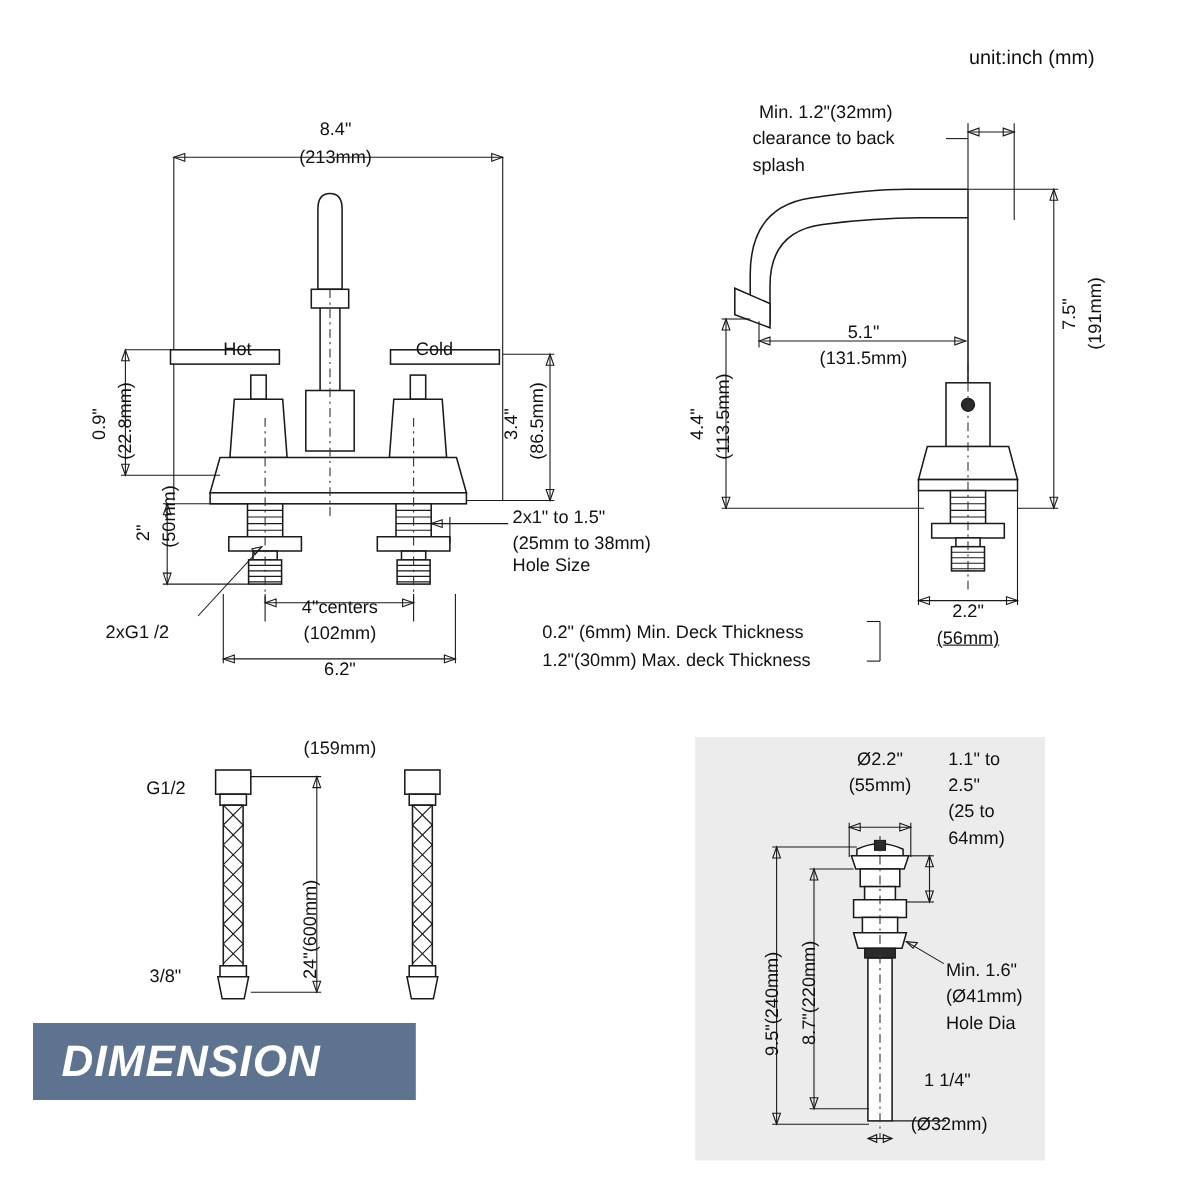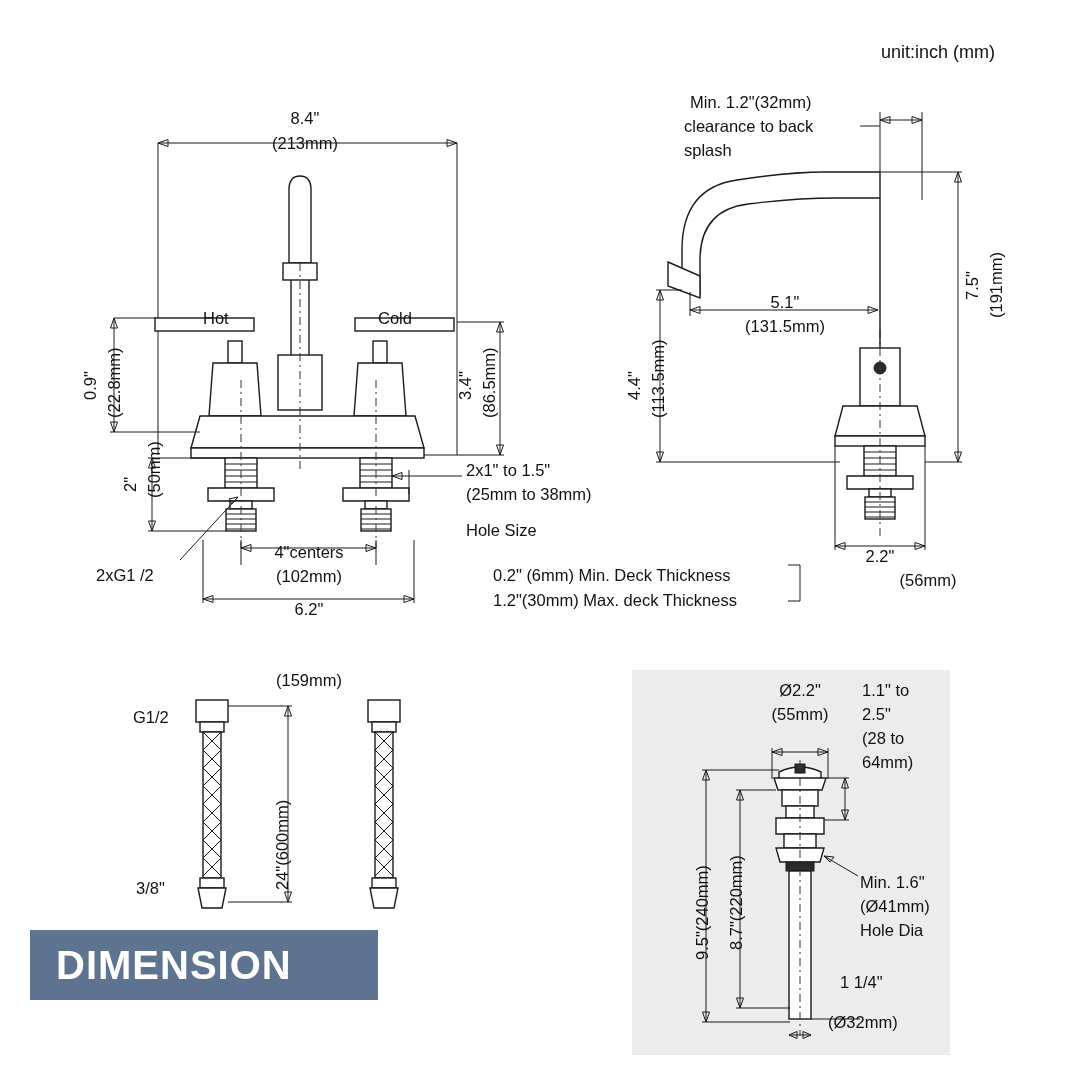--- a/index.html
+++ b/index.html
@@ -43,20 +43,21 @@
     background: #5d7390;
     display: flex;
     align-items: center;
   }
   .banner span {
     color: #ffffff;
     font-size: 40px;
     font-weight: bold;
     letter-spacing: 1px;
     padding-left: 26px;
+    font-style: italic;
   }
   .greybox {
     position: absolute;
     left: 632px;
     top: 670px;
     width: 318px;
     height: 385px;
     background: #ececec;
   }
   .unit {
@@ -167,21 +168,21 @@
   <div class="lbl rot" style="left:104px; top:418px;">(22.8mm)</div>
 
   <div class="lbl rot" style="left:455px; top:400px;">3.4"</div>
   <div class="lbl rot" style="left:479px; top:418px;">(86.5mm)</div>
 
   <div class="lbl rot" style="left:120px; top:492px;">2"</div>
   <div class="lbl rot" style="left:144px; top:498px;">(50mm)</div>
 
   <div class="lbl" style="left:466px; top:460px;">2x1" to 1.5"</div>
   <div class="lbl" style="left:466px; top:484px;">(25mm to 38mm)</div>
-  <div class="lbl" style="left:466px; top:520px;">Hole Size</div>
+  <div class="lbl" style="left:466px; top:504px;">Hole Size</div>
 
   <div class="lbl" style="left:96px; top:565px;">2xG1 /2</div>
 
   <div class="lbl c" style="left:228px; top:542px; width:162px;">4"centers</div>
   <div class="lbl c" style="left:228px; top:566px; width:162px;">(102mm)</div>
 
   <div class="lbl c" style="left:228px; top:599px; width:162px;">6.2"</div>
   <div class="lbl c" style="left:228px; top:623px; width:162px;margin-top:47px;">(159mm)</div>
 
   <div class="lbl" style="left:493px; top:565px;">0.2" (6mm) Min. Deck Thickness</div>
@@ -249,21 +250,21 @@
   <div class="lbl c" style="left:690px; top:292px; width:190px;">5.1"</div>
   <div class="lbl c" style="left:690px; top:316px; width:190px;">(131.5mm)</div>
 
   <div class="lbl rot" style="left:624px; top:400px;">4.4"</div>
   <div class="lbl rot" style="left:648px; top:418px;">(113.5mm)</div>
 
   <div class="lbl rot" style="left:962px; top:300px;">7.5"</div>
   <div class="lbl rot" style="left:986px; top:318px;">(191mm)</div>
 
   <div class="lbl c" style="left:800px; top:546px; width:160px;">2.2"</div>
-  <div class="lbl c" style="left:848px; top:570px; width:160px;">(56mm)</div>
+  <div class="lbl c" style="left:800px; top:570px; width:160px;text-decoration:underline;">(56mm)</div>
 </div>
 
 <div>
   <svg style="left:0; top:0; width:1080px; height:1080px;">
 
     <rect class="shape-fill" x="196" y="700" width="32" height="22"></rect>
     <rect class="shape-fill" x="200" y="722" width="24" height="10"></rect>
     <rect class="shape-fill" x="203" y="732" width="18" height="146"></rect>
     <g class="shape-thin">
       <path d="M203,732 L221,750 M203,750 L221,768 M203,768 L221,786 M203,786 L221,804 M203,804 L221,822 M203,822 L221,840 M203,840 L221,858 M203,858 L221,876"></path>
@@ -344,21 +345,21 @@
     <path class="dimline" d="M789,1035 l8,-3.5 l0,7 Z" fill="#1a1a1a"></path>
     <path class="dimline" d="M811,1035 l-8,-3.5 l0,7 Z" fill="#1a1a1a"></path>
     <line class="dimline" x1="811" y1="1019" x2="860" y2="1019"></line>
   </svg>
 
   <div class="lbl c" style="left:740px; top:680px; width:120px;">Ø2.2"</div>
   <div class="lbl c" style="left:740px; top:704px; width:120px;">(55mm)</div>
 
   <div class="lbl" style="left:862px; top:680px;">1.1" to</div>
   <div class="lbl" style="left:862px; top:704px;">2.5"</div>
-  <div class="lbl" style="left:862px; top:728px;">(28 to</div>
+  <div class="lbl" style="left:862px; top:728px;">(25 to</div>
   <div class="lbl" style="left:862px; top:752px;">64mm)</div>
 
   <div class="lbl rot" style="left:692px; top:960px;">9.5"(240mm)</div>
   <div class="lbl rot" style="left:726px; top:950px;">8.7"(220mm)</div>
 
   <div class="lbl" style="left:860px; top:872px;">Min. 1.6"</div>
   <div class="lbl" style="left:860px; top:896px;">(Ø41mm)</div>
   <div class="lbl" style="left:860px; top:920px;">Hole Dia</div>
 
   <div class="lbl" style="left:840px; top:972px;">1 1/4"</div>

